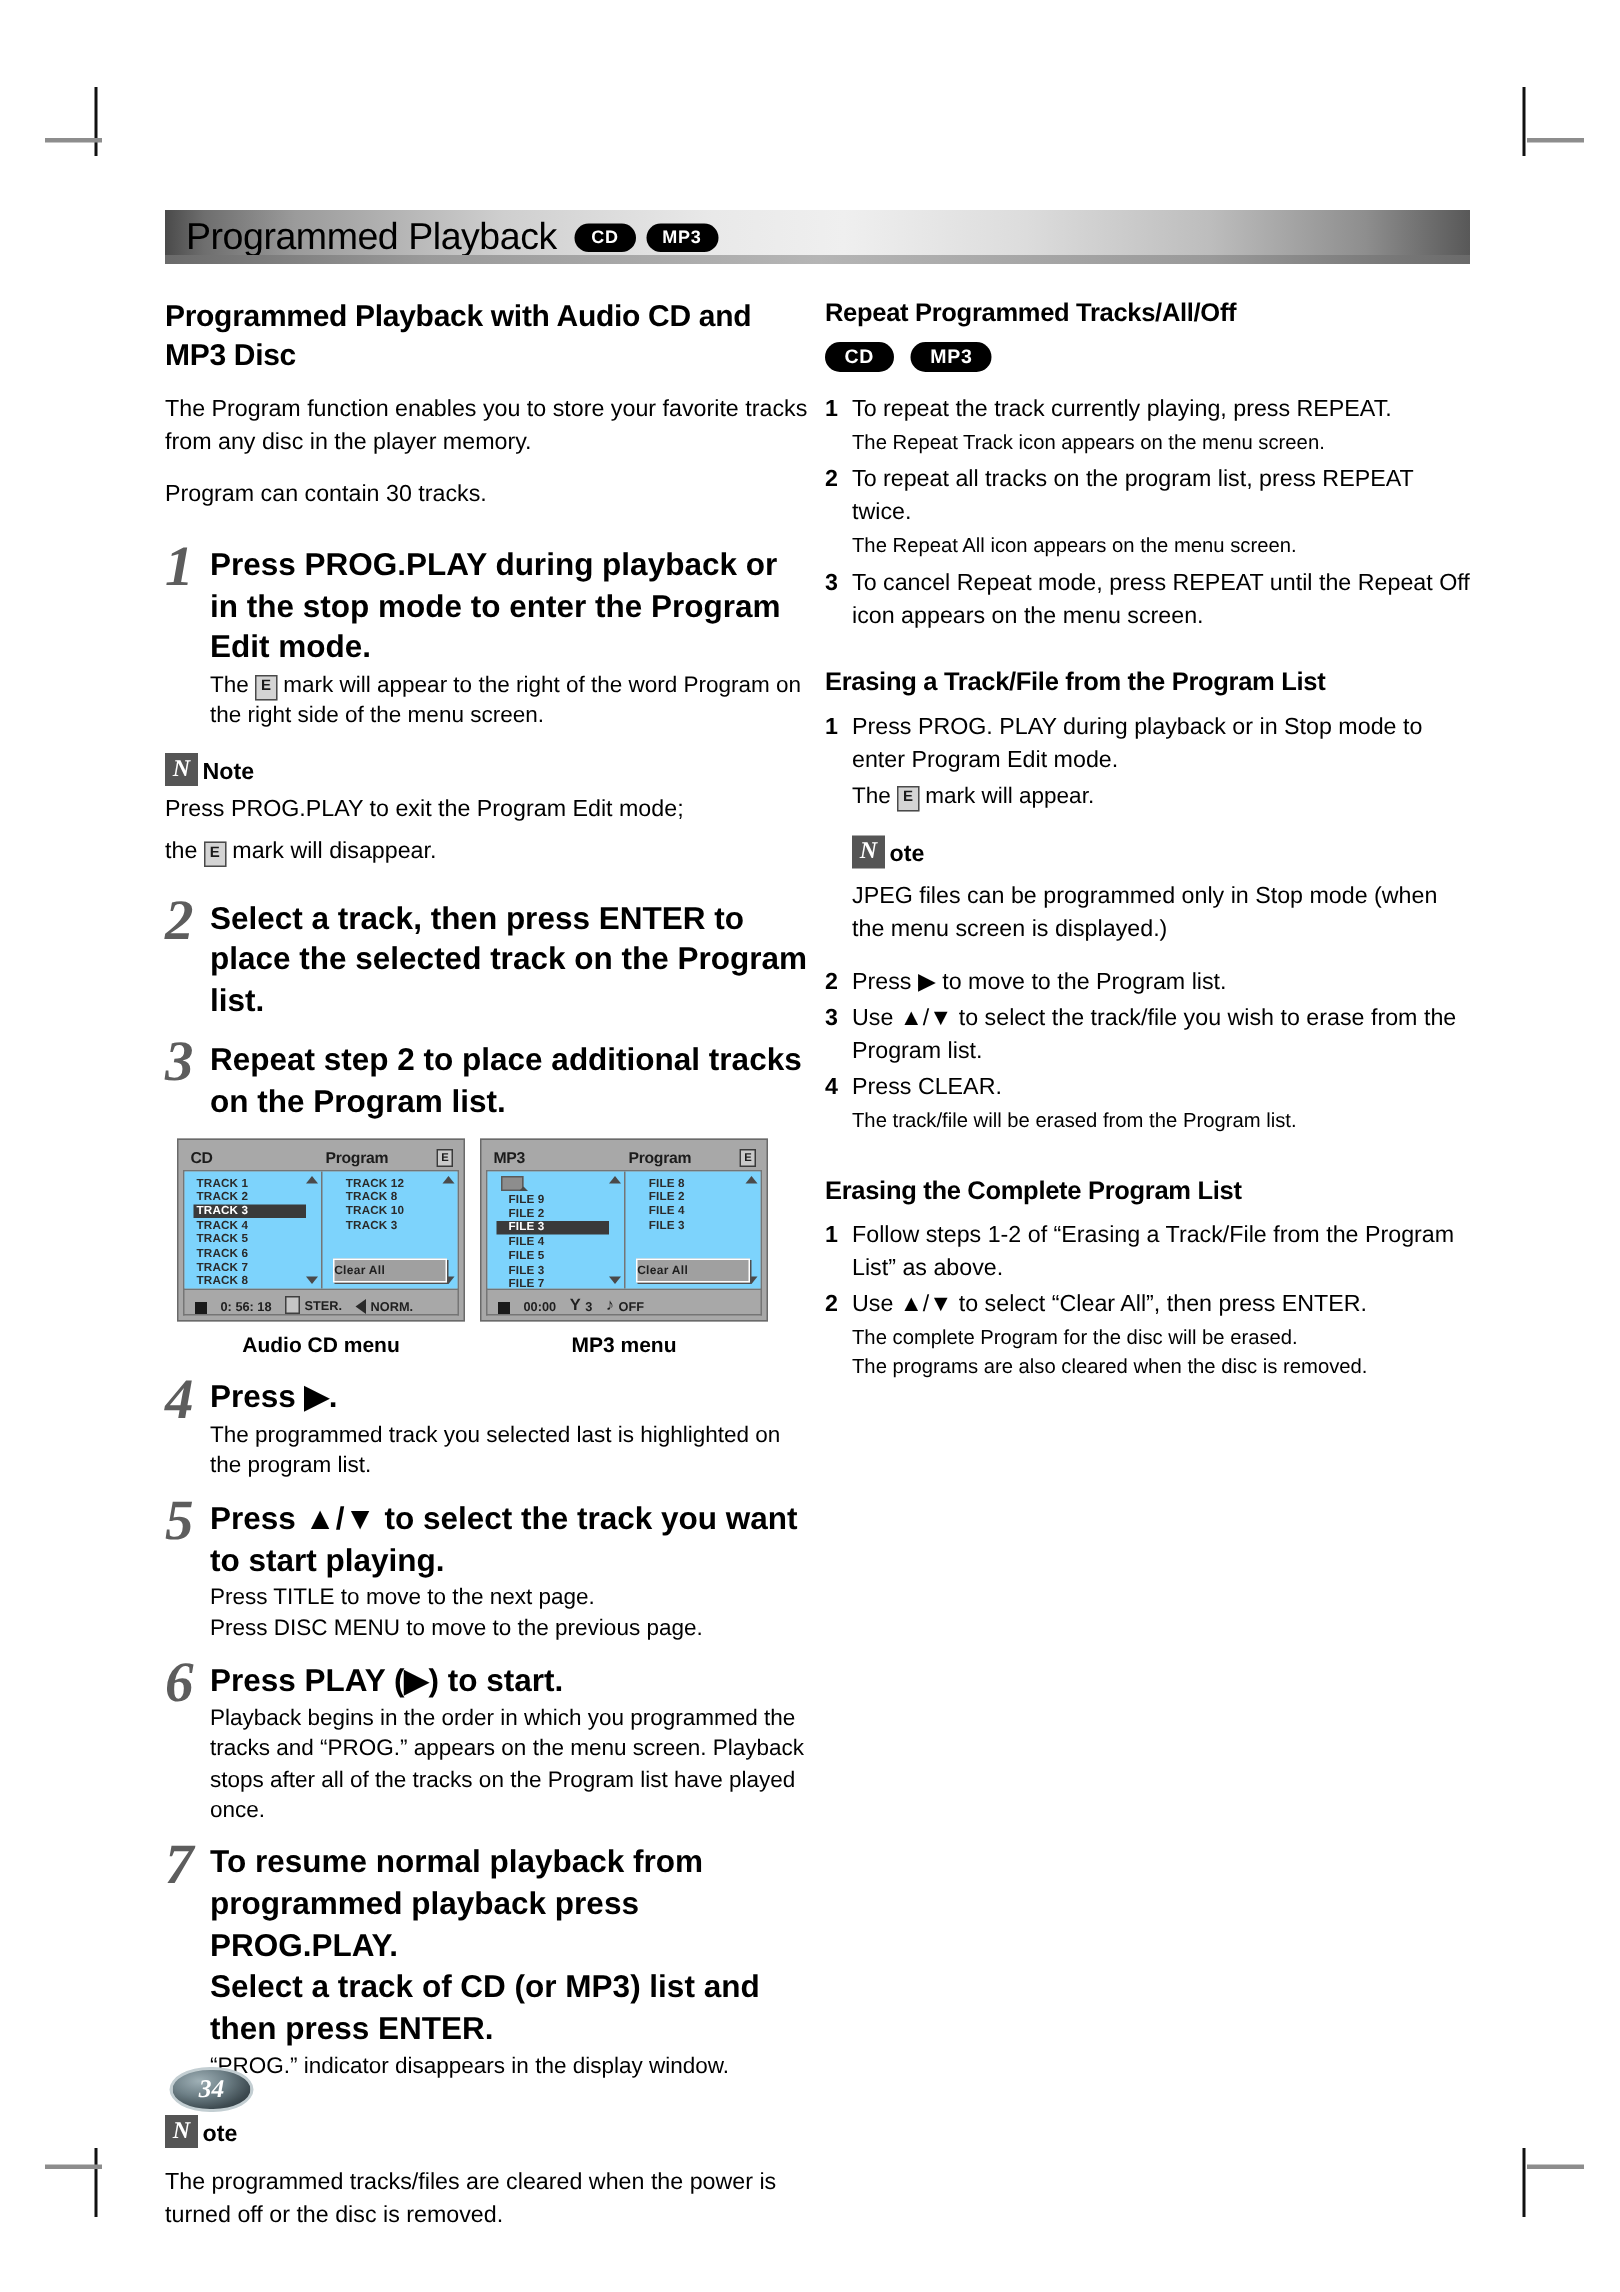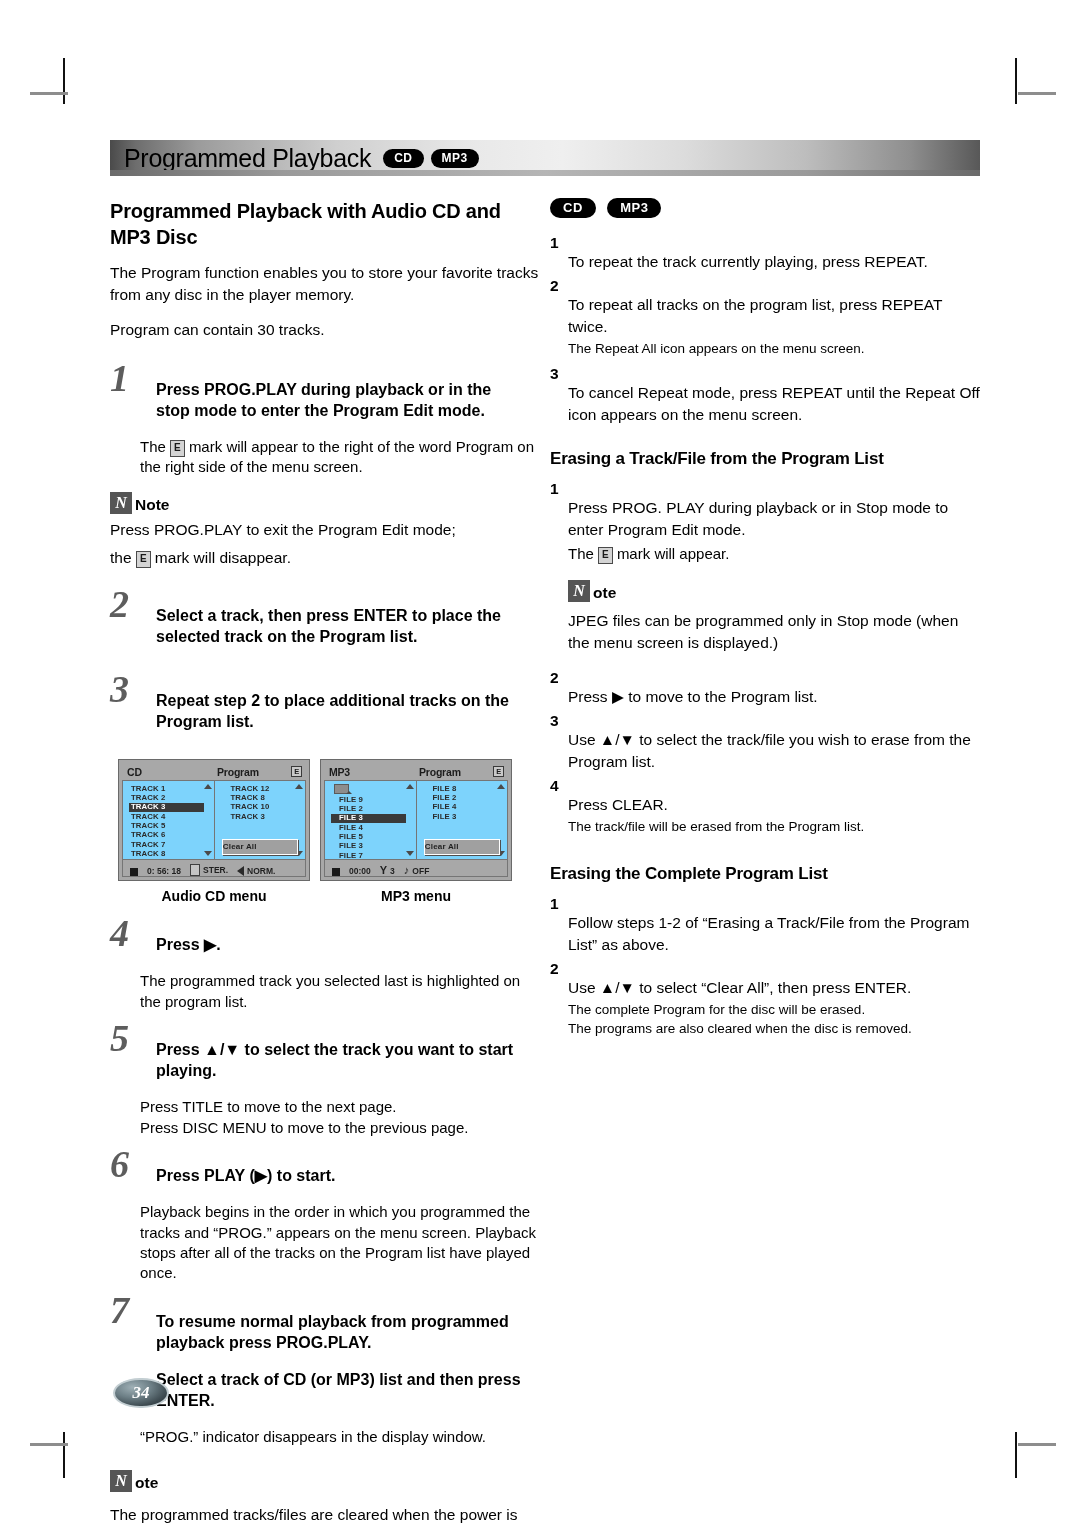--- a/index.html
+++ b/index.html
@@ -122,24 +122,24 @@
     font-weight: bold;
     font-style: italic;
     line-height: 0.82;
     color: #5d5d5d;
     font-family: "Liberation Serif", serif;
     text-align: left;
     letter-spacing: -2px;
   }
   .step-body { flex: 1; }
   .step-head {
-    font-size: 16px;
+    font-size: 21px;
     font-weight: bold;
     line-height: 1.32;
-    margin: 16px;
+    margin: 0;
   }
   .step-desc {
     font-size: 15px;
     line-height: 1.36;
     margin: 1px 0 0 0;
   }
 
   
   .numlist { margin: 0 0 10px 0; }
   .numrow {
@@ -148,21 +148,20 @@
   }
   .numrow .n {
     flex: 0 0 18px;
     font-size: 15.5px;
     font-weight: bold;
     line-height: 1.42;
   }
   .numrow .t {
     font-size: 15.5px;
     line-height: 1.42;
-    margin-top: 19px;
   }
   .subnote {
     font-size: 13.5px;
     line-height: 1.4;
     margin: 0 0 4px 18px;
   }
 
   
   .emark {
     display: inline-block;
@@ -594,30 +593,32 @@
       <div class="note-head" style="margin-top:22px;">
         <span class="note-badge">N</span>
         <span class="note-word">ote</span>
       </div>
       <p class="body" style="margin-top:12px;">The programmed tracks/files are cleared when the power is turned off or the disc is removed.</p>
 
     </div>
 
     <div class="col-right">
 
+      <h3 class="sub">Repeat Programmed Tracks/All/Off</h3>
       <div style="margin-bottom:14px;">
         <span class="pill">CD</span>
         <span class="pill">MP3</span>
       </div>
 
       <div class="numlist">
         <div class="numrow">
           <span class="n">1</span>
           <span class="t">To repeat the track currently playing, press REPEAT.</span>
         </div>
+        <p class="subnote">The Repeat Track icon appears on the menu screen.</p>
 
         <div class="numrow">
           <span class="n">2</span>
           <span class="t">To repeat all tracks on the program list, press REPEAT twice.</span>
         </div>
         <p class="subnote">The Repeat All icon appears on the menu screen.</p>
 
         <div class="numrow">
           <span class="n">3</span>
           <span class="t">To cancel Repeat mode, press REPEAT until the Repeat Off icon appears on the menu screen.</span>

